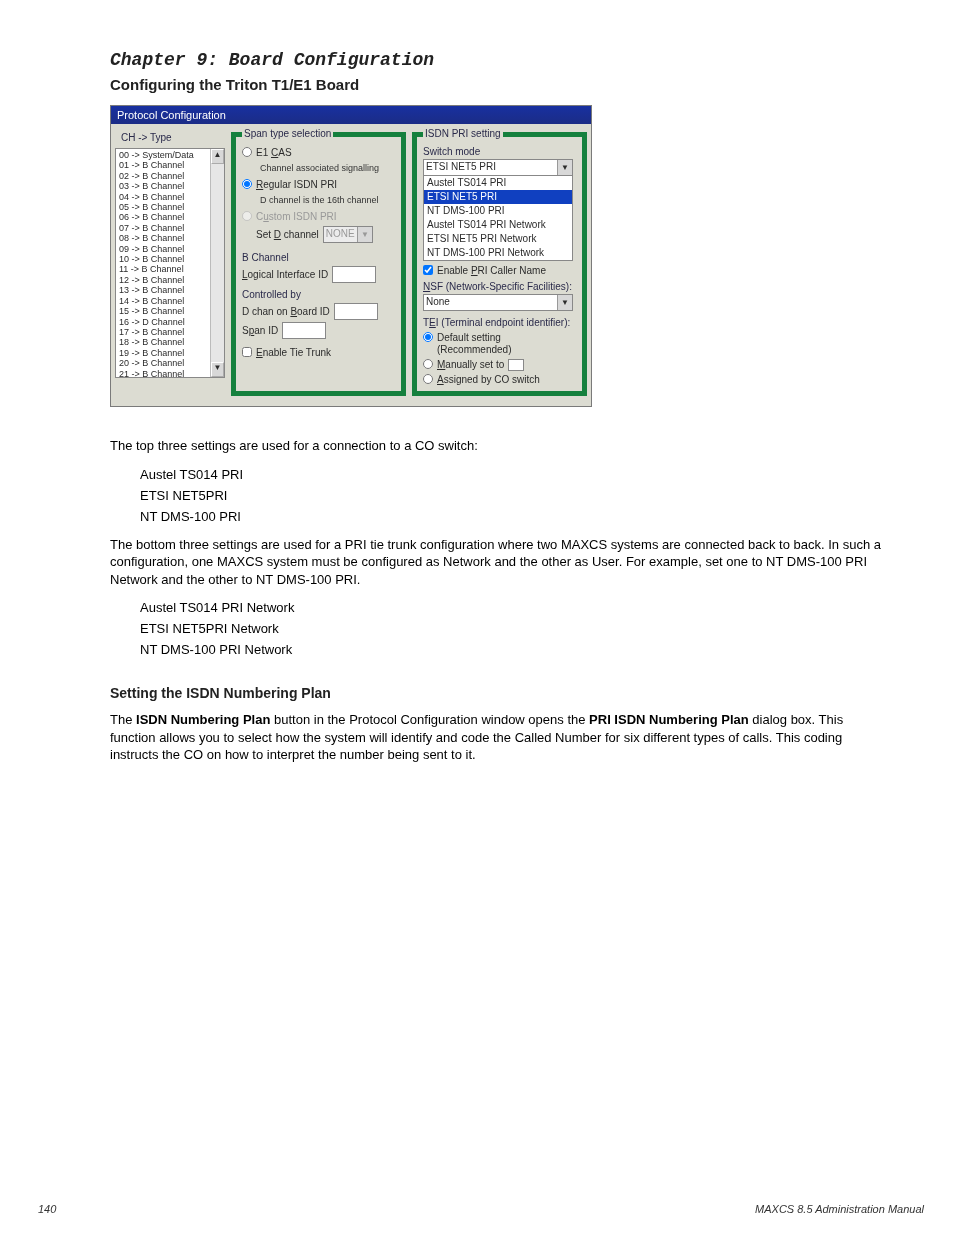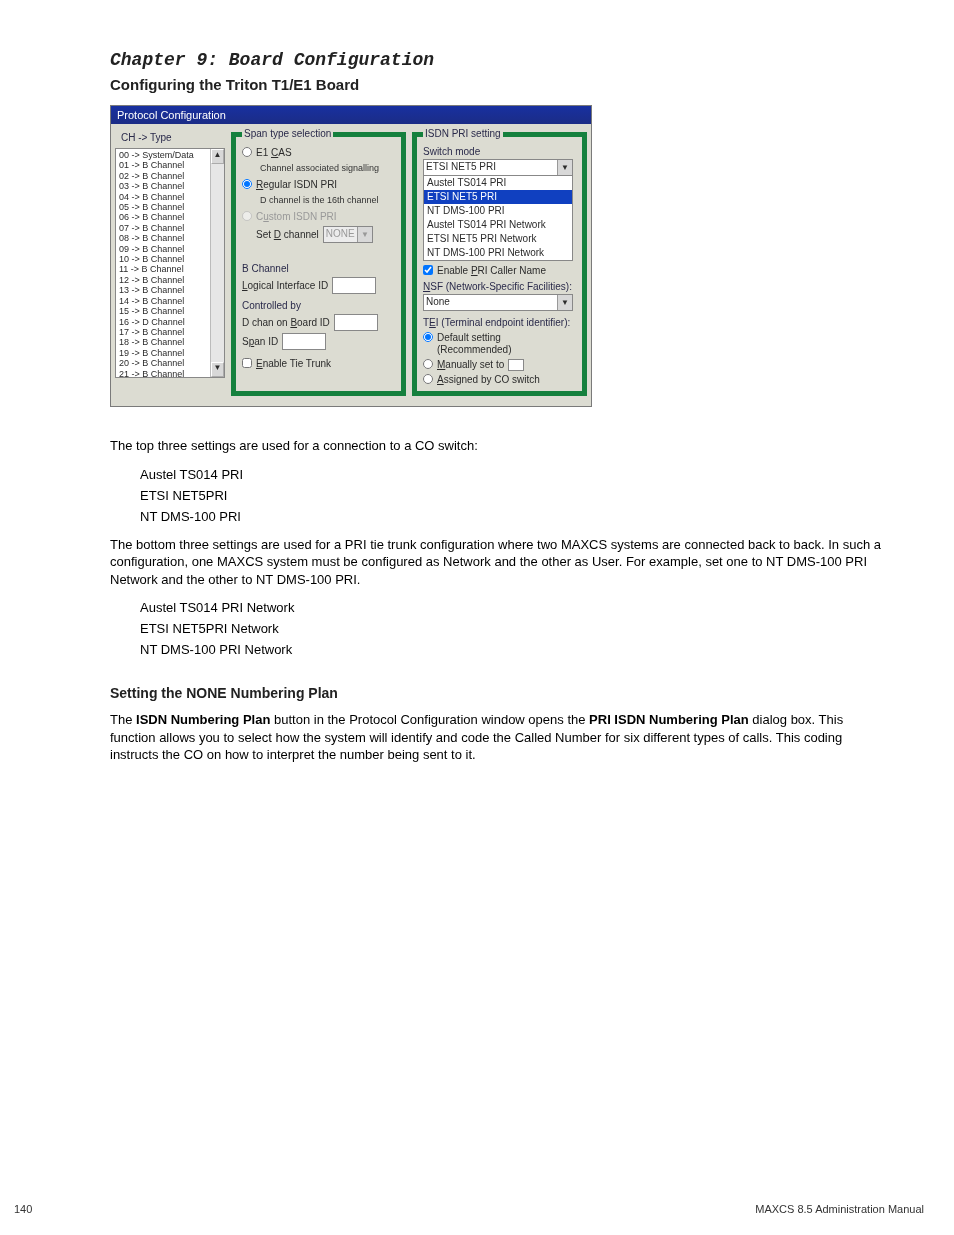--- a/index.html
+++ b/index.html
@@ -195,24 +195,25 @@
   }
   .doc-list div { margin-bottom: 6px; }
   .subsection {
     margin: 28px 0 10px 70px;
     font-weight: bold;
     font-size: 14px;
     color: #222;
   }
   .footer {
     position: absolute;
-    left: 14px; right: 30px; bottom: 20px;
+    left: 38px; right: 30px; bottom: 20px;
     display: flex;
     justify-content: space-between;
     font-size: 11px;
+    font-style: italic;
     color: #333;
   }
 </style>
 </head>
 <body>
 
 <div class="page">
   <div class="chapter-hint">Chapter 9: Board Configuration</div>
   <div class="section-title">Configuring the Triton T1/E1 Board</div>
 
@@ -276,21 +277,21 @@
               <span>C<span class="underline">u</span>stom ISDN PRI</span>
             </div>
             <div class="lbl-line" style="margin-left:14px;">
               <span>Set <span class="underline">D</span> channel</span>
               <span class="dd" style="width:50px;background:#ececec;color:#999">
                 <span>NONE</span>
                 <span class="arrow">▼</span>
               </span>
             </div>
 
-            <div class="grp-label" style="margin-top:20px;">B Channel</div>
+            <div class="grp-label" style="margin-top:9px;">B Channel</div>
             <div class="lbl-line">
               <span><span class="underline">L</span>ogical Interface ID</span>
               <input class="tiny-input" style="">
             </div>
 
             <div class="grp-label" style="margin-top:6px;">Controlled by</div>
             <div class="lbl-line">
               <span>D chan on <span class="underline">B</span>oard ID</span>
               <input class="tiny-input" style="">
             </div>
@@ -362,21 +363,21 @@
       <div>NT DMS-100 PRI</div>
     </div>
 
   <p class="doc-p">The bottom three settings are used for a PRI tie trunk configuration where two MAXCS systems are connected back to back. In such a configuration, one MAXCS system must be configured as Network and the other as User. For example, set one to NT DMS-100 PRI Network and the other to NT DMS-100 PRI.</p>
   <div class="doc-list" id="list2">
       <div>Austel TS014 PRI Network</div>
       <div>ETSI NET5PRI Network</div>
       <div>NT DMS-100 PRI Network</div>
     </div>
 
-  <div class="subsection">Setting the NONE Numbering Plan</div>
+  <div class="subsection">Setting the ISDN Numbering Plan</div>
 
   <p class="doc-p">
     <span>The </span><b>ISDN Numbering Plan</b><span> button in the Protocol Configuration window opens the </span><b>PRI ISDN Numbering Plan</b><span> dialog box. This function allows you to select how the system will identify and code the Called Number for six different types of calls. This coding instructs the CO on how to interpret the number being sent to it.</span>
   </p>
 
   <div class="footer">
     <span>140</span>
     <span>MAXCS 8.5 Administration Manual</span>
   </div>
 </div>

